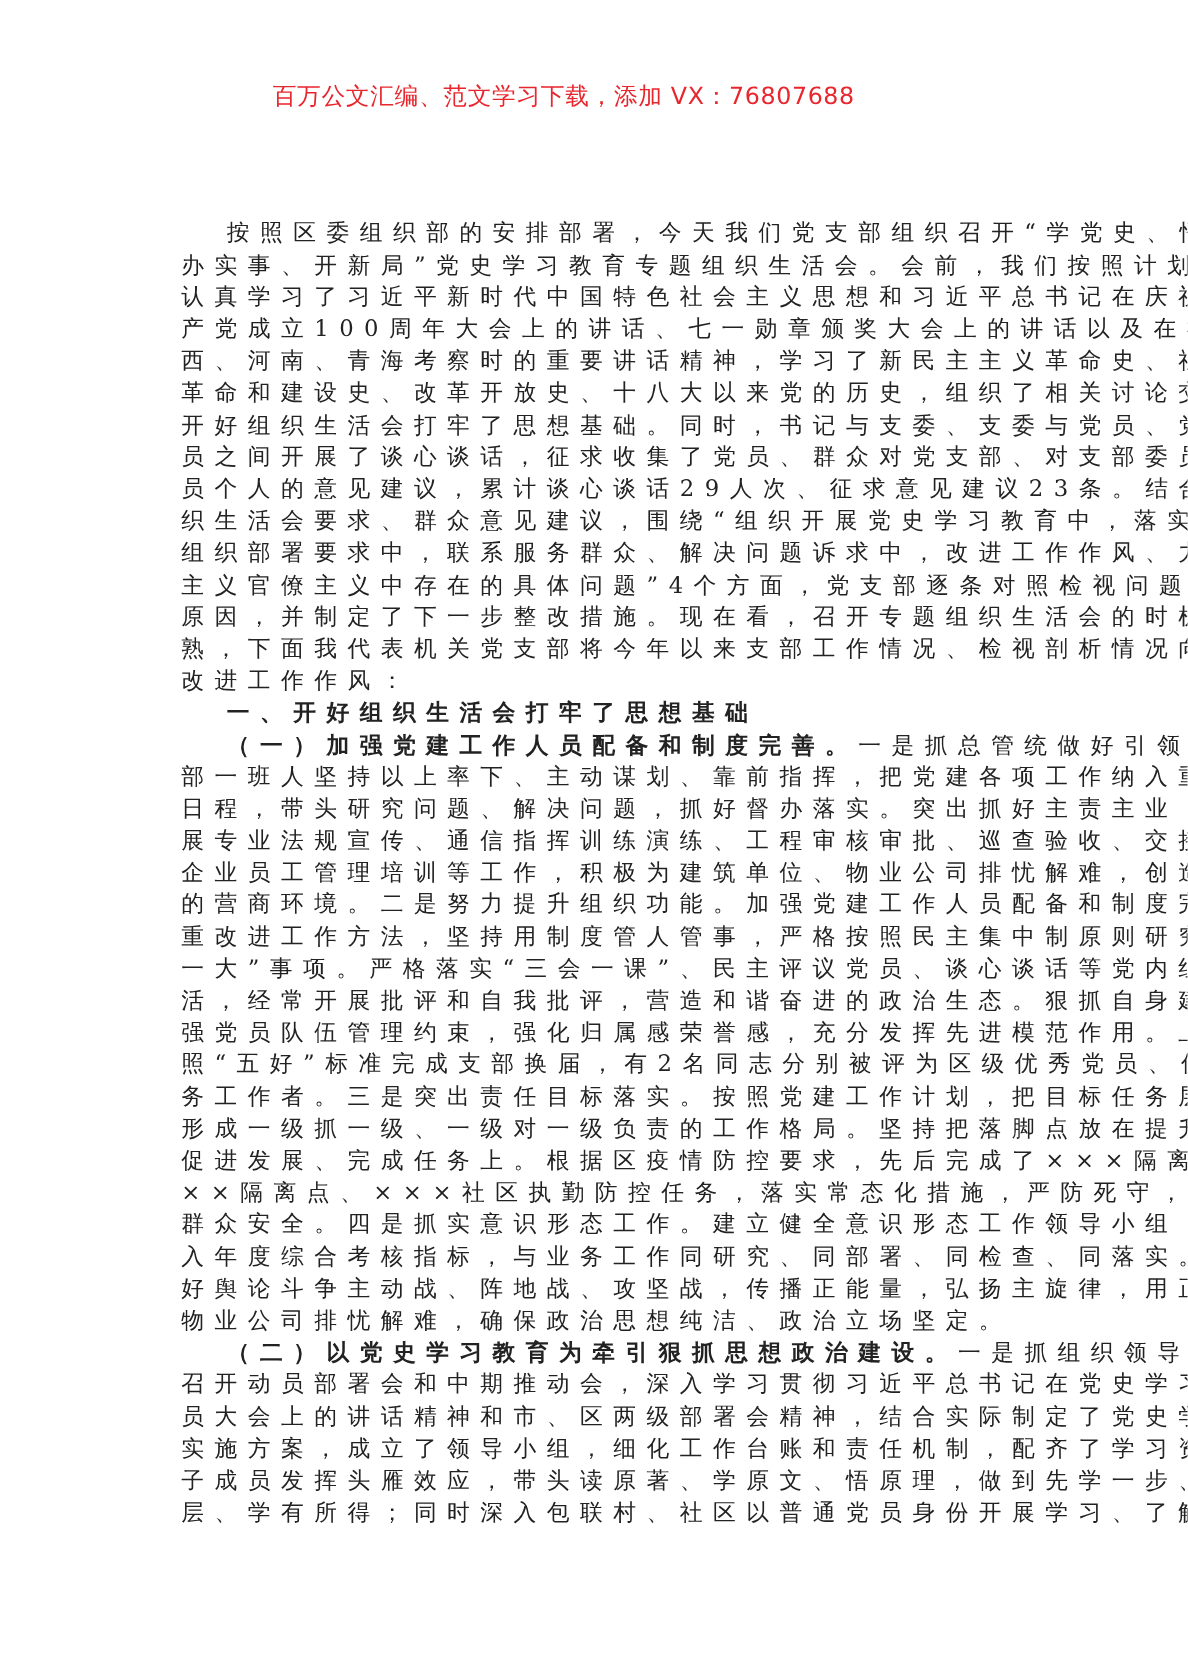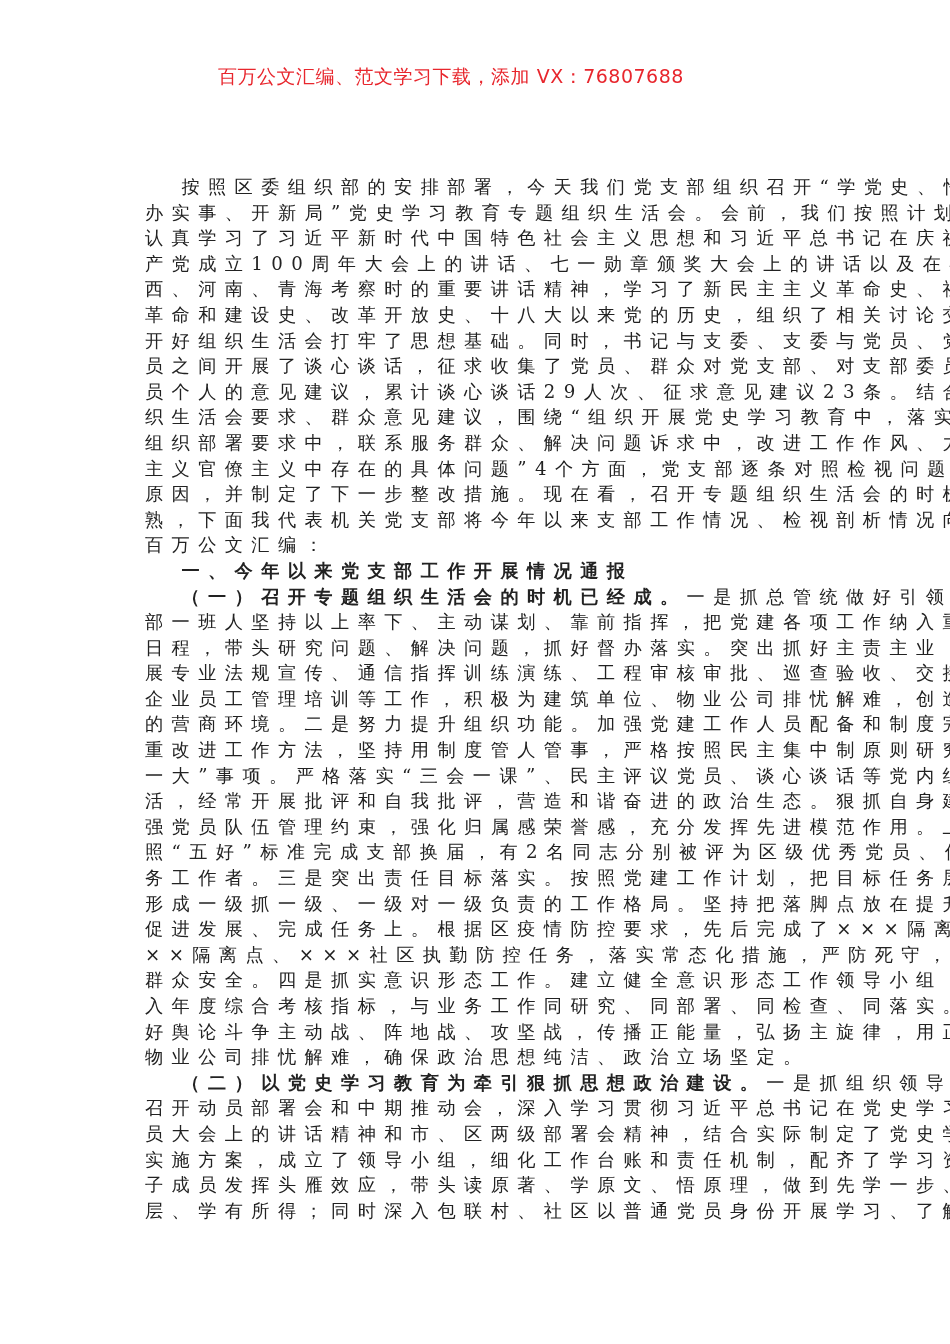--- a/index.html
+++ b/index.html
@@ -32,27 +32,27 @@
     <span class="ln">西、河南、青海考察时的重要讲话精神，学习了新民主主义革命史、社会主义</span>
     <span class="ln">革命和建设史、改革开放史、十八大以来党的历史，组织了相关讨论交流，为</span>
     <span class="ln">开好组织生活会打牢了思想基础。同时，书记与支委、支委与党员、党员与党</span>
     <span class="ln">员之间开展了谈心谈话，征求收集了党员、群众对党支部、对支部委员、对党</span>
     <span class="ln">员个人的意见建议，累计谈心谈话29人次、征求意见建议23条。结合专题组</span>
     <span class="ln">织生活会要求、群众意见建议，围绕“组织开展党史学习教育中，落实上级党</span>
     <span class="ln">组织部署要求中，联系服务群众、解决问题诉求中，改进工作作风、力戒形式</span>
     <span class="ln">主义官僚主义中存在的具体问题”4个方面，党支部逐条对照检视问题、剖析</span>
     <span class="ln">原因，并制定了下一步整改措施。现在看，召开专题组织生活会的时机已经成</span>
     <span class="ln">熟，下面我代表机关党支部将今年以来支部工作情况、检视剖析情况向支部党</span>
-    <span class="ln">百万公文汇编：</span>
+    <span class="ln">改进工作作风：</span>
   </div>
 
-  <span class="ln ind h1">一、今年以来党支部工作开展情况通报</span>
+  <span class="ln ind h1">一、开好组织生活会打牢了思想基础</span>
 
   <div>
-    <span class="ln ind"><b>（一）召开专题组织生活会的时机已经成。</b><span>一是抓总管统做好引领。支</span></span>
+    <span class="ln ind"><b>（一）加强党建工作人员配备和制度完善。</b><span>一是抓总管统做好引领。支</span></span>
     <span class="ln">部一班人坚持以上率下、主动谋划、靠前指挥，把党建各项工作纳入重要议事</span>
     <span class="ln">日程，带头研究问题、解决问题，抓好督办落实。突出抓好主责主业，积极开</span>
     <span class="ln">展专业法规宣传、通信指挥训练演练、工程审核审批、巡查验收、交接移交、</span>
     <span class="ln">企业员工管理培训等工作，积极为建筑单位、物业公司排忧解难，创造了良好</span>
     <span class="ln">的营商环境。二是努力提升组织功能。加强党建工作人员配备和制度完善，注</span>
     <span class="ln">重改进工作方法，坚持用制度管人管事，严格按照民主集中制原则研究“三重</span>
     <span class="ln">一大”事项。严格落实“三会一课”、民主评议党员、谈心谈话等党内组织生</span>
     <span class="ln">活，经常开展批评和自我批评，营造和谐奋进的政治生态。狠抓自身建设，加</span>
     <span class="ln">强党员队伍管理约束，强化归属感荣誉感，充分发挥先进模范作用。上半年按</span>
     <span class="ln">照“五好”标准完成支部换届，有2名同志分别被评为区级优秀党员、优秀党</span>

